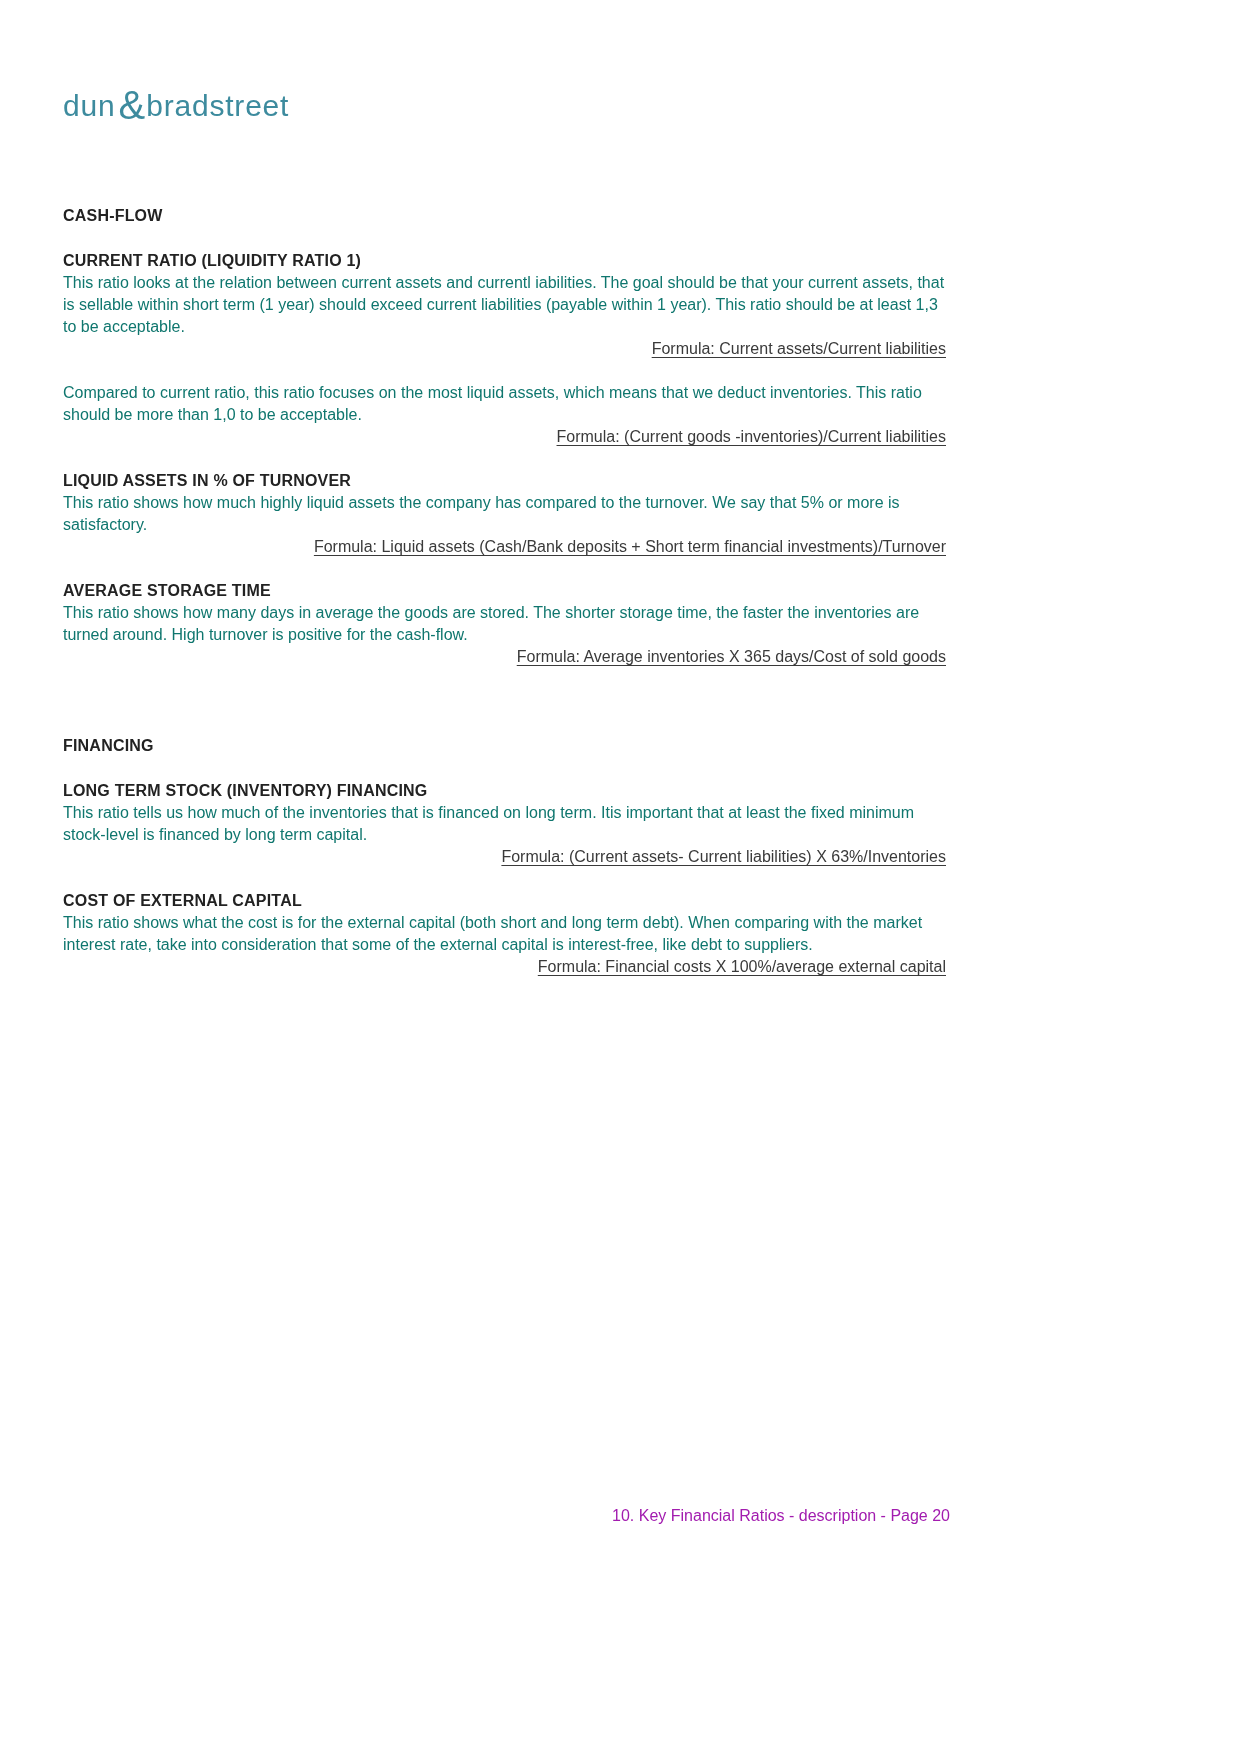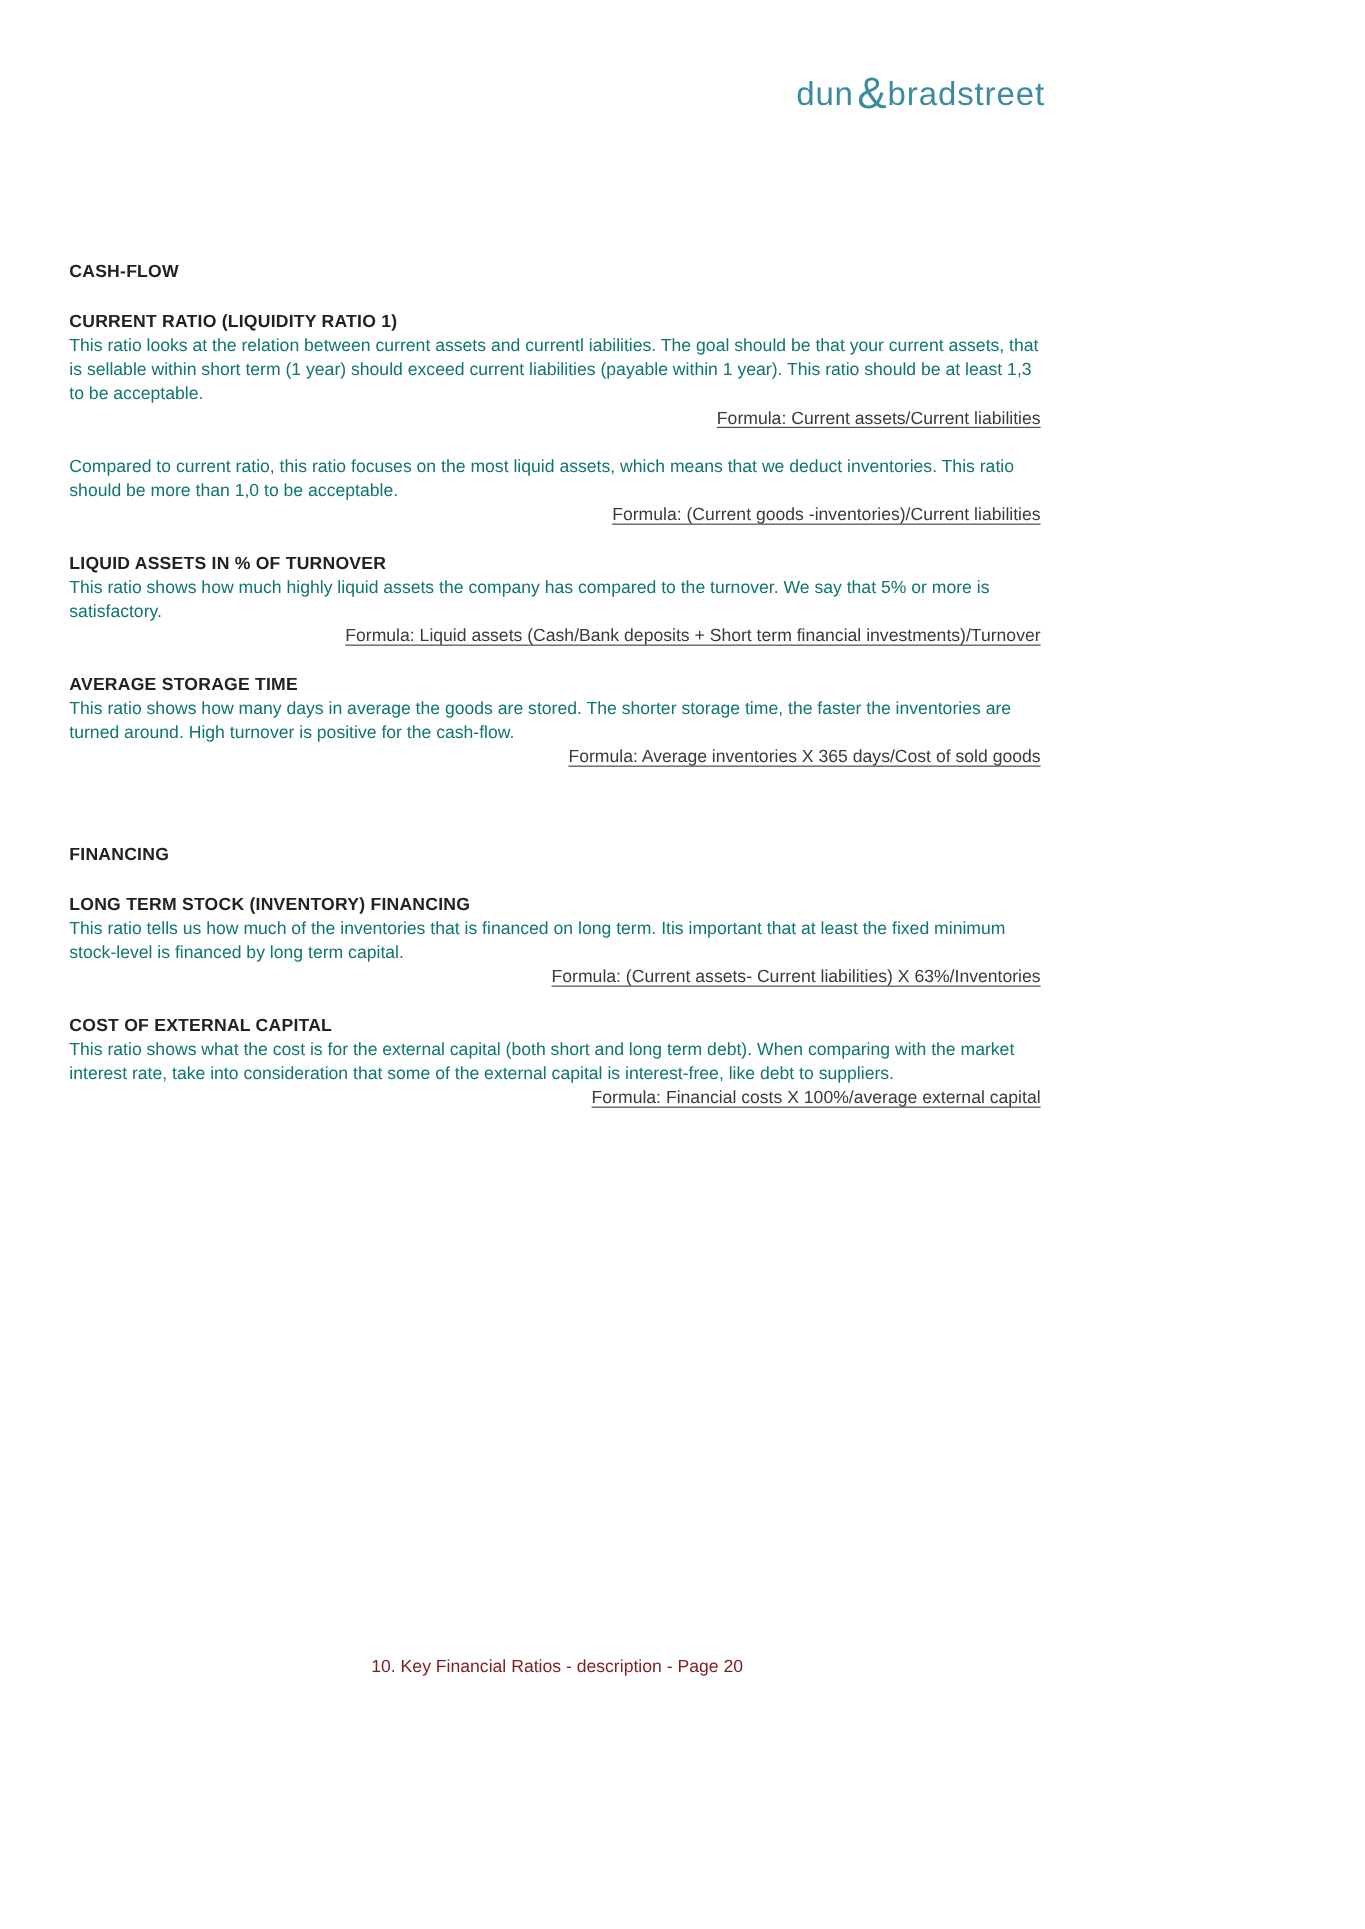--- a/index.html
+++ b/index.html
@@ -11,24 +11,23 @@
   .page {
     position: relative;
     width: 1241px;
     height: 1754px;
     background: #ffffff;
     overflow: hidden;
   }
   
   .logo {
     position: absolute;
-    top: 60px;
+    top: 80px;
     left: 63px;
     width: 887px;
-    text-align: right;
     color: #3d8b9e;
     white-space: nowrap;
   }
   .logo-dun, .logo-bradstreet {
     font-size: 30px;
     letter-spacing: 0.8px;
     font-weight: normal;
   }
   .logo-amp {
     font-size: 40px;
@@ -38,21 +37,20 @@
     margin: 0 1px 0 3px;
   }
   
   .content {
     position: absolute;
     top: 205px;
     left: 63px;
     width: 883px;
     font-size: 16px;
     line-height: 22px;
-    margin-top: 32px;
   }
   .section-title {
     font-size: 16px;
     line-height: 22px;
     font-weight: bold;
     color: #222222;
     letter-spacing: 0.2px;
     margin: 0 0 23px 0;
   }
   .section--financing {
@@ -74,24 +72,24 @@
     text-decoration: underline;
     text-underline-offset: 3px;
     text-align: right;
   }
   
   .footer {
     position: absolute;
     top: 1505px;
     left: 63px;
     width: 887px;
-    text-align: center;
+    text-align: right;
     font-size: 16px;
     line-height: 22px;
-    color: #7f1d1d;
+    color: #a21caf;
   }
 </style>
 </head>
 <body>
 
 <div class="page">
 
   <header class="logo" style="color: rgb(61, 139, 158);">
     <span class="logo-dun">dun</span><span class="logo-amp">&amp;</span><span class="logo-bradstreet">bradstreet</span>
   </header>

